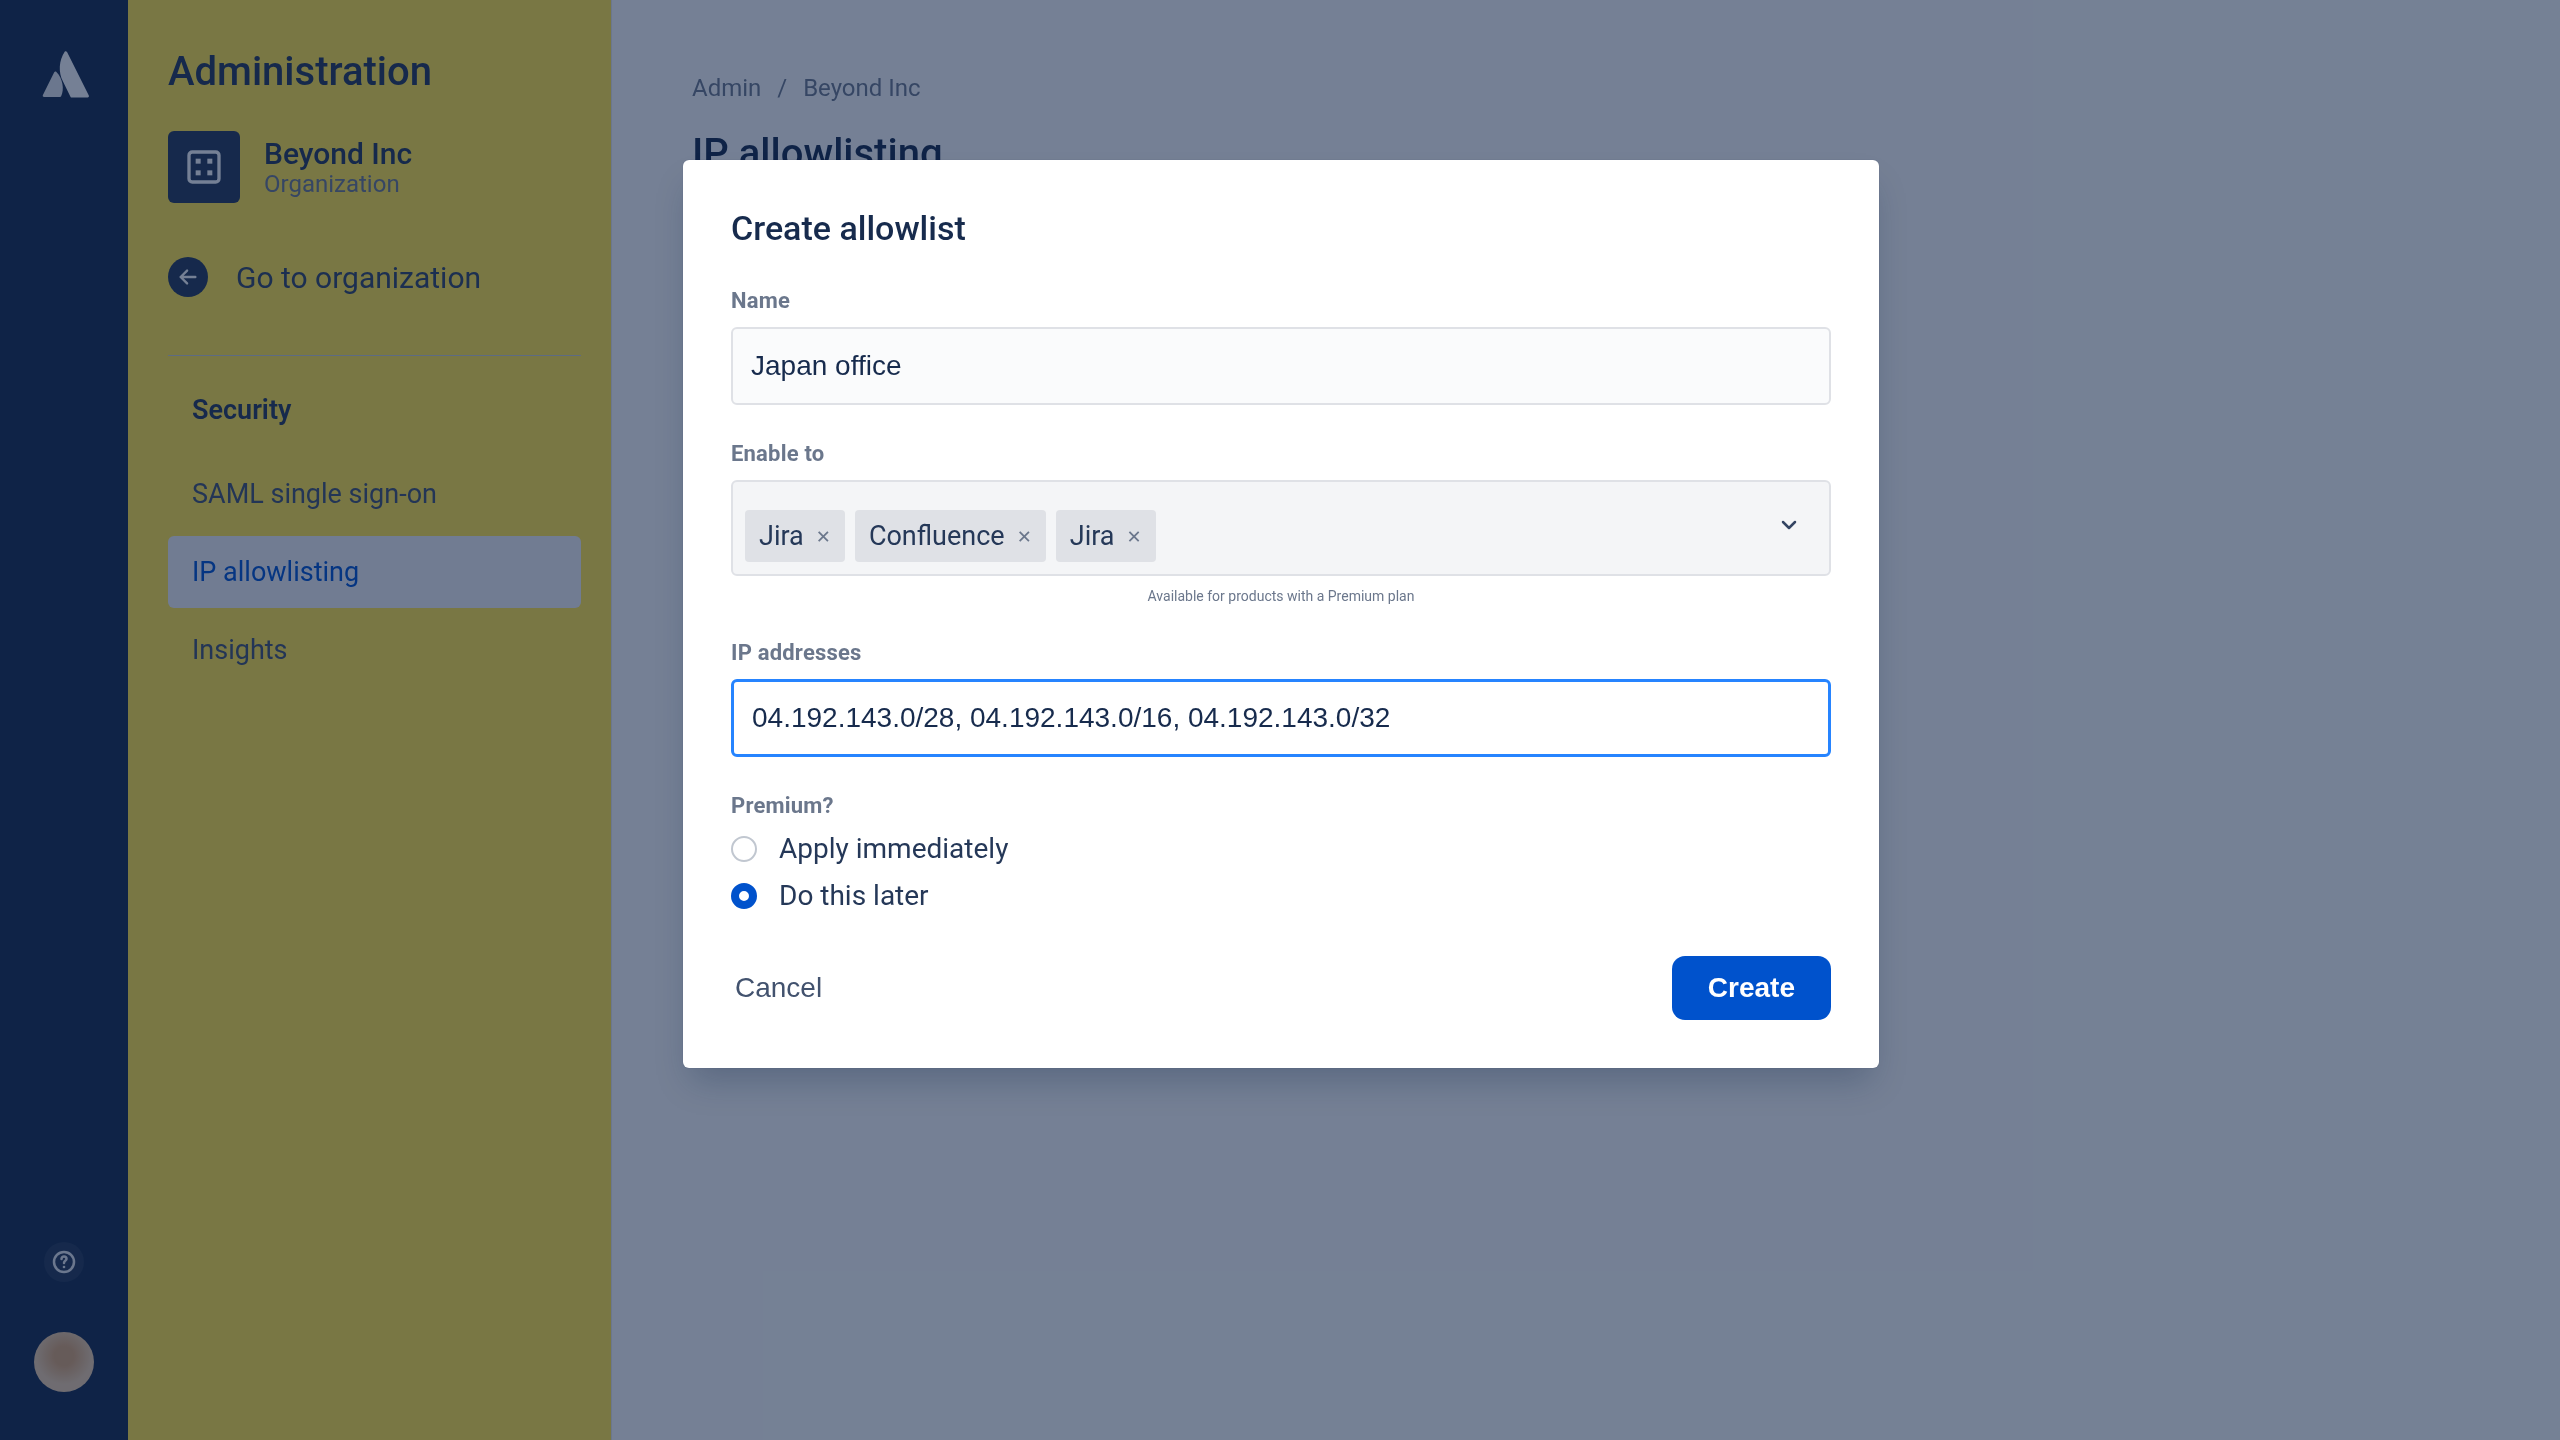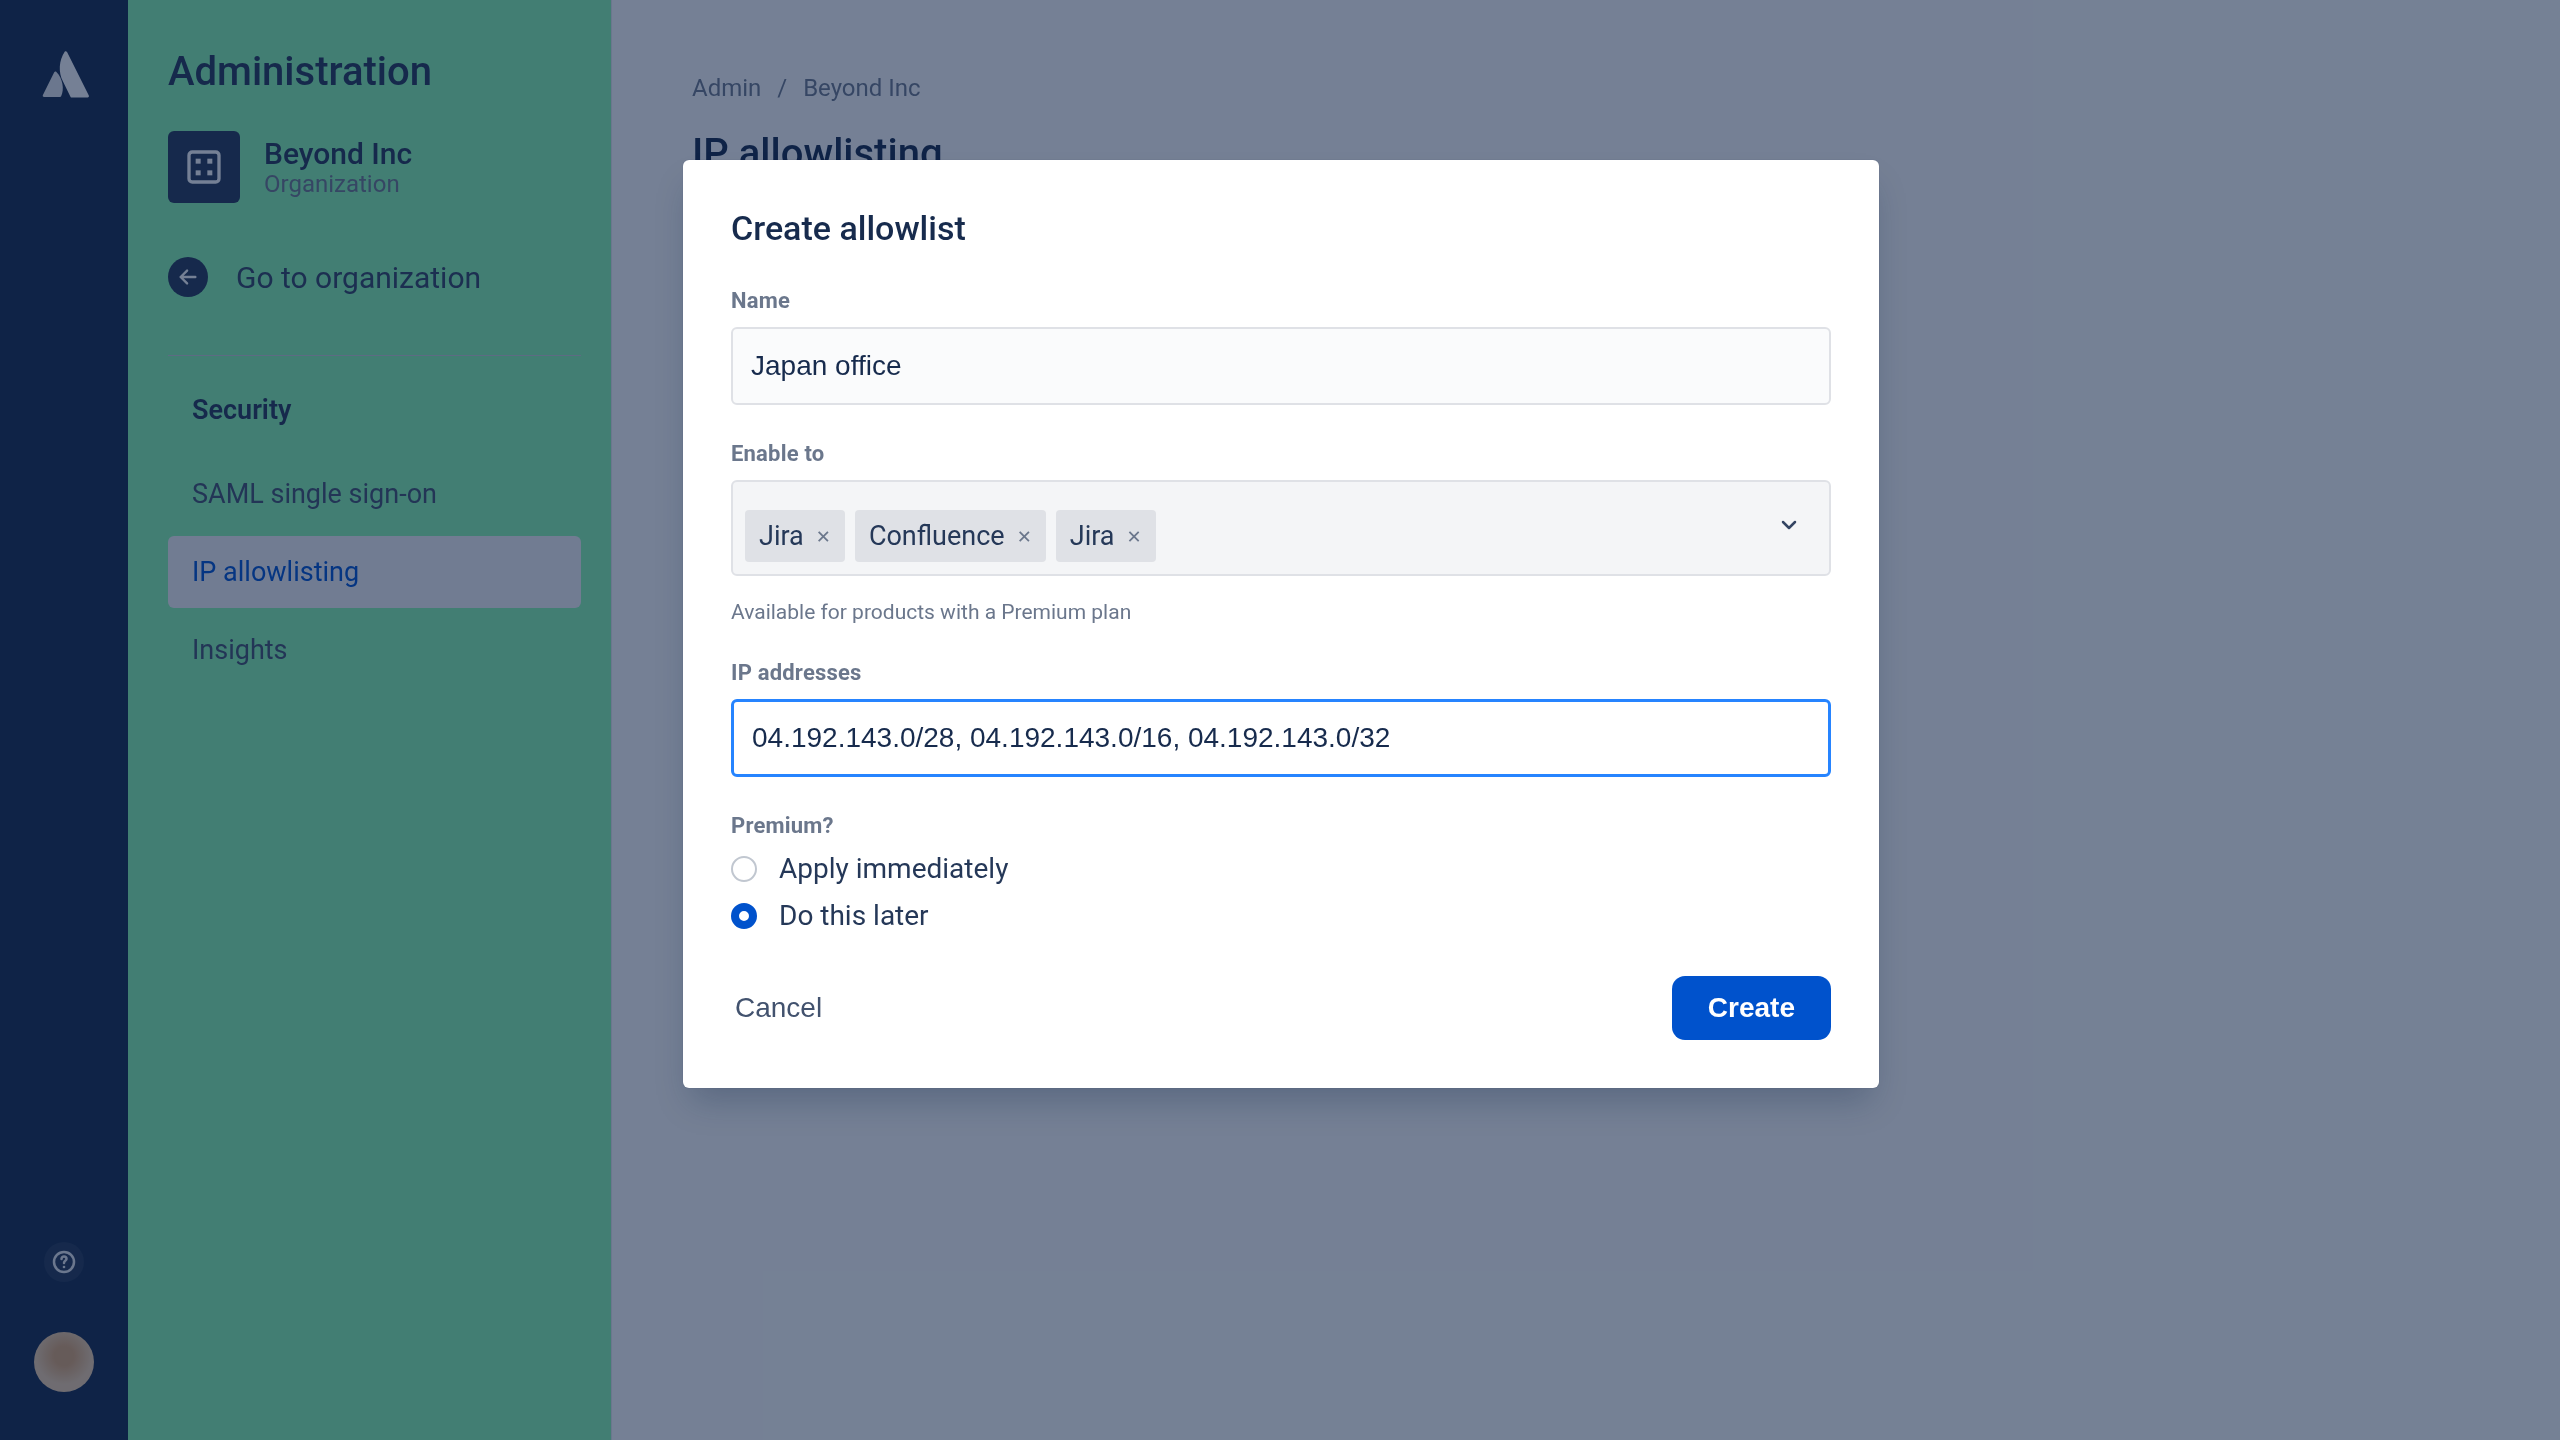--- a/index.html
+++ b/index.html
@@ -2,42 +2,42 @@
 <html><head>
 <meta charset="utf-8">
 <style>
 * { box-sizing: border-box; margin: 0; padding: 0; }
 html, body { width: 2560px; height: 1440px; font-family: -apple-system, BlinkMacSystemFont, "Segoe UI", Roboto, Helvetica, Arial, sans-serif; background: #f4f5f7; overflow: hidden; }
 .app { display: flex; width: 100%; height: 100%; position: relative; }
 .leftrail { width: 128px; background: #172B4D; display: flex; flex-direction: column; align-items: center; padding-top: 48px; padding-bottom: 48px; }
 .leftrail .logo { width: 54px; height: 54px; margin-bottom: auto; }
 .leftrail .help { width: 40px; height: 40px; border-radius: 50%; background: #253858; color: #DFE1E6; display: flex; align-items: center; justify-content: center; font-size: 28px; margin-bottom: 50px; }
 .leftrail .avatar { width: 60px; height: 60px; border-radius: 50%; background: #e6c9a8; background-image: radial-gradient(circle at 50% 40%, #d4a373 20%, #e6c9a8 60%); }
-.sidebar { width: 484px; background: #86efac; padding: 48px 30px 4px 40px; border-right: 1px solid #DFE1E6; }
+.sidebar { width: 484px; background: #fde047; padding: 48px 30px 4px 40px; border-right: 1px solid #DFE1E6; }
 .sidebar .admin-title { font-size: 40px; font-weight: 500; color: #253858; margin-bottom: 36px; }
 .sidebar .org-block { display: flex; align-items: center; margin-bottom: 32px; }
 .sidebar .org-icon { width: 72px; height: 72px; border-radius: 6px; background: #253858; display: flex; align-items: center; justify-content: center; margin-right: 24px; }
 .sidebar .org-block .org-name { font-size: 30px; font-weight: 500; color: #253858; line-height: 1.1; }
 .sidebar .org-block .org-type { font-size: 24px; color: #6B778C; }
 .sidebar .back-link { display: flex; align-items: center; padding: 22px 0 22px 0; color: #344563; font-size: 30px; }
 .sidebar .back-circle { width: 40px; height: 40px; border-radius: 50%; background: #253858; display: flex; align-items: center; justify-content: center; margin-right: 28px; color: #fff; font-size: 24px; }
 .sidebar .divider { height: 1px; background: #C1C7D0; margin: 36px 0 38px 0; }
 .sidebar .section-label { font-size: 27px; font-weight: 600; color: #253858; margin-bottom: 32px; padding-left: 24px; }
 .sidebar .nav-item { font-size: 27px; color: #42526E; padding: 20px 24px; border-radius: 6px; margin-bottom: 6px; cursor: pointer; }
 .sidebar .nav-item.active { background: #EBECF0; color: #0052CC; }
 .main { flex: 1; padding: 74px 90px 0 80px; position: relative; }
 .main .breadcrumb { font-size: 24px; color: #6B778C; margin-bottom: 28px; }
 .main .breadcrumb a { color: #6B778C; text-decoration: none; }
 .main .breadcrumb .sep { margin: 0 10px; }
 .main .page-title { font-size: 40px; font-weight: 500; color: #172B4D; }
 .scrim { position: absolute; inset: 0; background: rgba(9,30,66,0.54); z-index: 2; }
 .modal { position: absolute; top: 160px; left: 683px; width: 1196px; background: #fff; border-radius: 6px; z-index: 3; padding: 48px 48px 48px 48px; box-shadow: 0 20px 32px -8px rgba(9,30,66,0.25), 0 0 1px rgba(9,30,66,0.31); }
 .modal .modal-title { font-size: 34px; font-weight: 500; color: #172B4D; margin-bottom: 40px; }
 .modal .field-label { font-size: 22px; font-weight: 700; color: #6B778C; margin-bottom: 14px; letter-spacing: 0.2px; }
-.modal .helper-text { font-size: 21px; color: #6B778C; margin-top: 24px; }
+.modal .helper-text { font-size: 14px; color: #6B778C; margin-top: 12px; text-align: center; }
 .modal .text-input { width: 100%; height: 78px; border: 2px solid #DFE1E6; border-radius: 6px; background: #FAFBFC; padding: 0 18px; font-size: 28px; color: #172B4D; }
 .modal .text-input.focused { border: 3px solid #2684FF; background: #fff; }
 .modal .field-group { margin-bottom: 36px; }
 .modal .multiselect { width: 100%; min-height: 78px; border: 2px solid #DFE1E6; border-radius: 6px; background: #F4F5F7; padding: 28px 70px 12px 12px; position: relative; display: flex; flex-wrap: wrap; gap: 10px; align-items: center; }
 .modal .multiselect .chevron { position: absolute; right: 28px; top: 50%; transform: translateY(-50%); color: #344563; font-size: 24px; }
 .modal .tag { display: inline-flex; align-items: center; background: #DFE1E6; border-radius: 4px; padding: 10px 14px; font-size: 27px; color: #253858; }
 .modal .tag .x { margin-left: 12px; font-size: 18px; color: #6B778C; }
 .modal .radio-row { display: flex; align-items: center; margin-bottom: 14px; }
 .modal .radio { width: 26px; height: 26px; border-radius: 50%; border: 2px solid #C1C7D0; margin-right: 22px; display: inline-flex; align-items: center; justify-content: center; }
 .modal .radio.checked { border: 8px solid #0052CC; }

